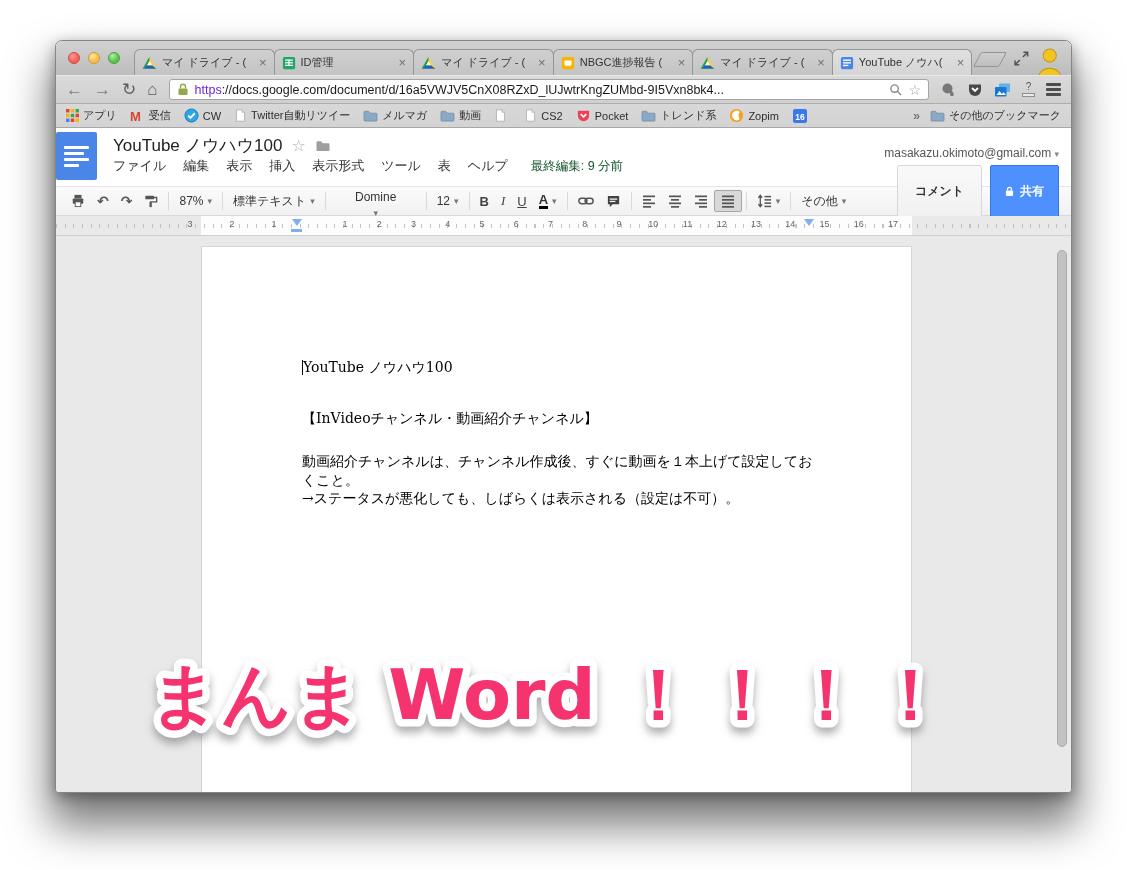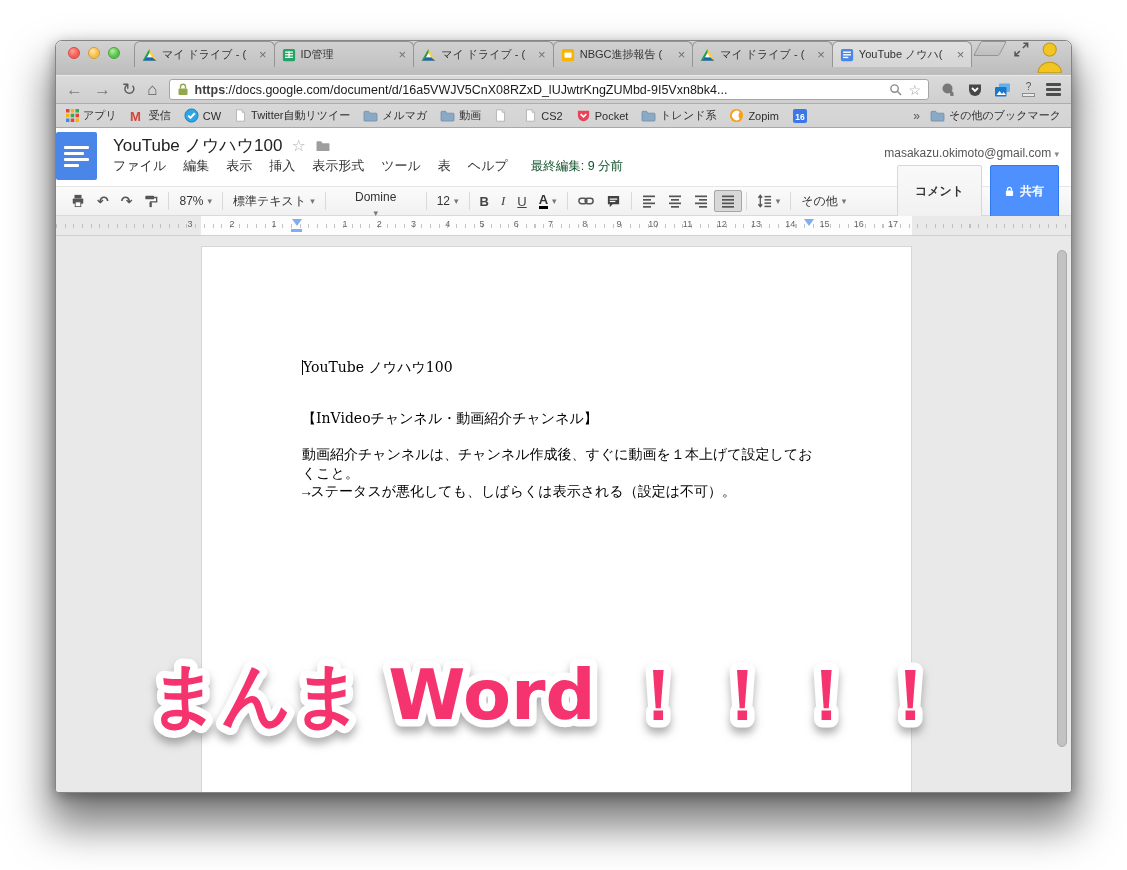--- a/index.html
+++ b/index.html
@@ -9,21 +9,21 @@
     font-family:"Liberation Sans","DejaVu Sans",sans-serif;
   }
   .window {
     position:absolute; left:55px; top:40px; width:1017px; height:753px;
     border-radius:7px 7px 4px 4px; background:#fff; border:1px solid #858585;
     box-shadow:0 28px 42px 6px rgba(0,0,0,.50), 0 4px 14px rgba(0,0,0,.35);
     display:flex; flex-direction:column; overflow:hidden;
   }
   
   .tabbar { height:34px; flex:0 0 34px; background:linear-gradient(#d2d2d2,#bcbcbc);
-    display:flex; padding:0 6px; border-radius:6px 6px 0 0; }
+    display:flex; align-items:flex-end; padding:0 6px; border-radius:6px 6px 0 0; }
   .lights { display:flex; gap:8px; align-items:center; margin:0 14px 11px 6px; }
   .light { width:12px; height:12px; border-radius:50%; }
   .light.red    { background:radial-gradient(circle at 35% 30%,#ff9d96,#f75d54 60%); border:1px solid #cf4a41; }
   .light.yellow { background:radial-gradient(circle at 35% 30%,#ffe6a8,#f8bd43 60%); border:1px solid #cf9b38; }
   .light.green  { background:radial-gradient(circle at 35% 30%,#b6eda4,#53c447 60%); border:1px solid #47a33c; }
   .tab { width:143px; height:26px; display:flex; align-items:center; gap:5px; padding:0 7px;
     background:linear-gradient(#d0d0d0,#c3c3c3); border:1px solid #959595; border-bottom:none;
     border-radius:6px 6px 0 0; font-size:11px; color:#333; margin-right:-1px; }
   .tab.active { background:linear-gradient(#e0e0e0,#d5d5d5); z-index:2; position:relative; }
   .tab-label { flex:1; white-space:nowrap; overflow:hidden; }
@@ -35,21 +35,21 @@
   .avatar { margin:0 2px -4px auto; }
   
   .navbar { height:29px; flex:0 0 29px; background:linear-gradient(#dadada,#cfcfcf);
     border-top:1px solid #e9e9e9; border-bottom:1px solid #adadad;
     display:flex; align-items:center; padding:0 10px; gap:11px; }
   .nav-glyph { font-size:17px; color:#7a7a7a; line-height:1; }
   .nav-glyph.dark { color:#5d5d5d; }
   .omnibox { flex:1; height:21px; background:#fff; border:1px solid #a5a5a5; border-radius:3px;
     display:flex; align-items:center; padding:0 7px; gap:6px; font-size:12.5px; min-width:0; }
   .url { white-space:nowrap; overflow:hidden; flex:1; color:#1a1a1a; }
-  .url .scheme { color:#404040; font-weight:bold; }
+  .url .scheme { color:#6d28d9; font-weight:normal; }
   .omni-star { color:#9a9a9a; font-size:14px; }
   .ext { display:flex; align-items:center; gap:11px; }
   .helpicon { display:flex; flex-direction:column; align-items:center; font-size:10px; color:#555; line-height:1; gap:1px; }
   .helpicon .bar { width:13px; height:4px; background:#e9e9e9; border:1px solid #8e8e8e; }
   .hamburger { display:flex; flex-direction:column; gap:2.5px; }
   .hamburger span { width:15px; height:2.5px; background:#4d4d4d; border-radius:1px; }
   
   .bookmarksbar { height:24px; flex:0 0 24px; background:linear-gradient(#d8d8d8,#d3d3d3);
     border-bottom:1px solid #a8a8a8; display:flex; align-items:center; padding:0 10px; gap:13px;
     font-size:11px; color:#2e2e2e; white-space:nowrap; }
@@ -539,21 +539,21 @@
     </div>
     <span class="ind" style="left:236px;"></span>
     <span class="ind-bar" style="left:235px;"></span>
     <span class="ind" style="left:748px;"></span>
   </div>
 
   <div class="canvas">
     <div class="page">
       <div class="docline" style="top:112px;"><span class="cursor"></span><span>YouTube ノウハウ100</span></div>
       <div class="docline" style="top:163px;"><span>【InVideoチャンネル・動画紹介チャンネル】</span></div>
-      <div class="docline para" style="top:199px;font-family:Liberation Mono, monospace;">
+      <div class="docline para" style="top:205px;">
         <div>動画紹介チャンネルは、チャンネル作成後、すぐに動画を１本上げて設定してお</div>
         <div>くこと。</div>
         <div>→ステータスが悪化しても、しばらくは表示される（設定は不可）。</div>
       </div>
     </div>
     <div class="scrollbar"></div>
   </div>
 
   <div class="overlay">
     <svg width="845" height="150" viewBox="0 0 845 150">

